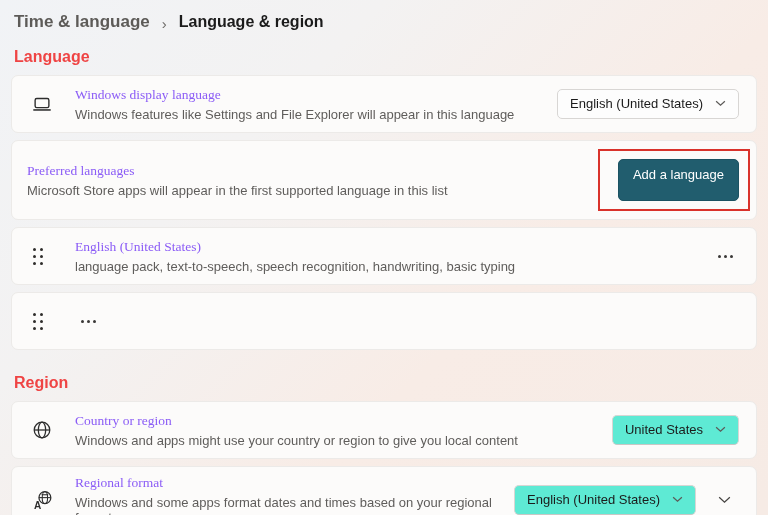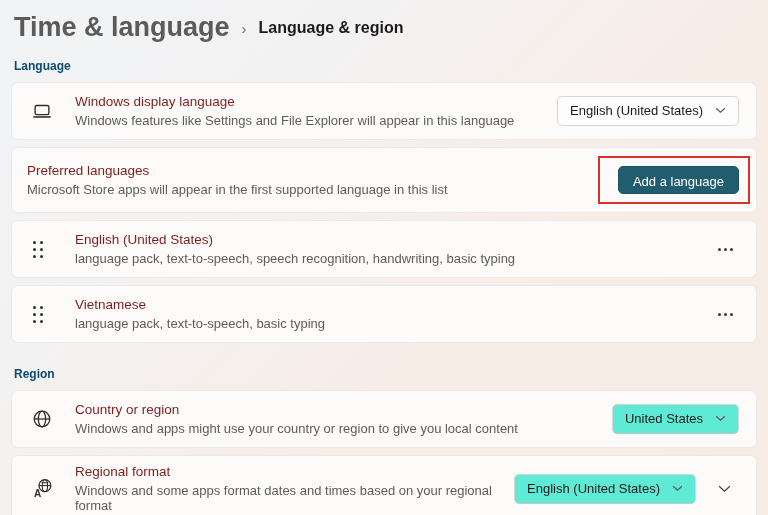--- a/index.html
+++ b/index.html
@@ -12,27 +12,27 @@
     background: linear-gradient(135deg, #f1f3f6 0%, #f3f2f2 30%, #f8ece6 62%, #f6ebe5 100%);
     color: #1a1a1a;
   }
   .page { padding: 6px 11px 0 11px; }
 
   
   .breadcrumb {
     display: flex; align-items: center; gap: 12px;
     margin: 6px 3px 16px 3px;
   }
-  .crumb-parent { font-size: 27px; font-weight: 600; color: #5d5b58; cursor: pointer; }
+  .crumb-parent { font-size: 17px; font-weight: 600; color: #5d5b58; cursor: pointer; }
   .crumb-sep { font-size: 15px; color: #6f6d6a; padding-top: 2px; }
   .crumb-current { font-size: 16px; font-weight: 700; color: #1b1b1b; }
 
   
   .section-label {
-    font-size: 12px; font-weight: 700; color: #0c4a6e;
+    font-size: 16px; font-weight: 700; color: #ef4444;
     margin: 0 3px 9px 3px;
   }
   .section-gap { height: 17px; }
 
   
   .card {
     background: #fcfbfa;
     border: 1px solid #eceae8;
     border-radius: 7px;
     min-height: 58px;
@@ -40,21 +40,21 @@
     display: flex;
     align-items: center;
     padding: 8px 15px;
   }
   .icon-cell {
     width: 48px; flex: 0 0 48px;
     display: flex; align-items: center; justify-content: flex-start;
     color: #2d2d2d; padding-left: 4px;
   }
   .row-text { flex: 1; min-width: 0; }
-  .row-title { font-size: 13.5px; color: #7f1d1d; margin-bottom: 4px; }
+  .row-title { font-size: 13.5px; color: #8b5cf6; margin-bottom: 4px; font-family: Liberation Serif, serif; }
   .row-desc { font-size: 13px; color: #5f5d5b; }
   .row-right { display: flex; align-items: center; gap: 14px; padding-right: 2px; }
 
   
   .dropdown {
     background: #5eead4;
     border: 1px solid #d8d6d4;
     border-bottom-color: #c9c7c5;
     border-radius: 5px;
     padding: 6px 12px 7px 12px;
@@ -71,21 +71,21 @@
     border: 2px solid #d9322b;
     padding: 8px 9px 8px 18px;
     display: inline-block;
   }
   .add-btn {
     background: #215d6e;
     border: 1px solid #1c5262;
     color: #ffffff;
     font-size: 13px;
     font-family: "Liberation Sans", "DejaVu Sans", sans-serif;
-    padding: 7px 14px 4px 14px;
+    padding: 7px 14px 18px 14px;
     border-radius: 5px;
     cursor: pointer;
     text-align: right;
   }
 
   
   .drag-handle {
     display: grid;
     grid-template-columns: repeat(2, 3px);
     grid-template-rows: repeat(3, 3px);
@@ -183,24 +183,20 @@
     <span class="icon-cell">
       <span class="drag-handle">
         <i></i>
           <i></i>
           <i></i>
           <i></i>
           <i></i>
           <i></i>
       </span>
     </span>
-    <div class="row-text">
-      <div class="row-title">Vietnamese</div>
-      <div class="row-desc">language pack, text-to-speech, basic typing</div>
-    </div>
     <div class="row-right">
       <span class="ellipsis-btn">
           <i></i>
           <i></i>
           <i></i>
         </span>
     </div>
   </div>
 
   <div class="section-gap"></div>

